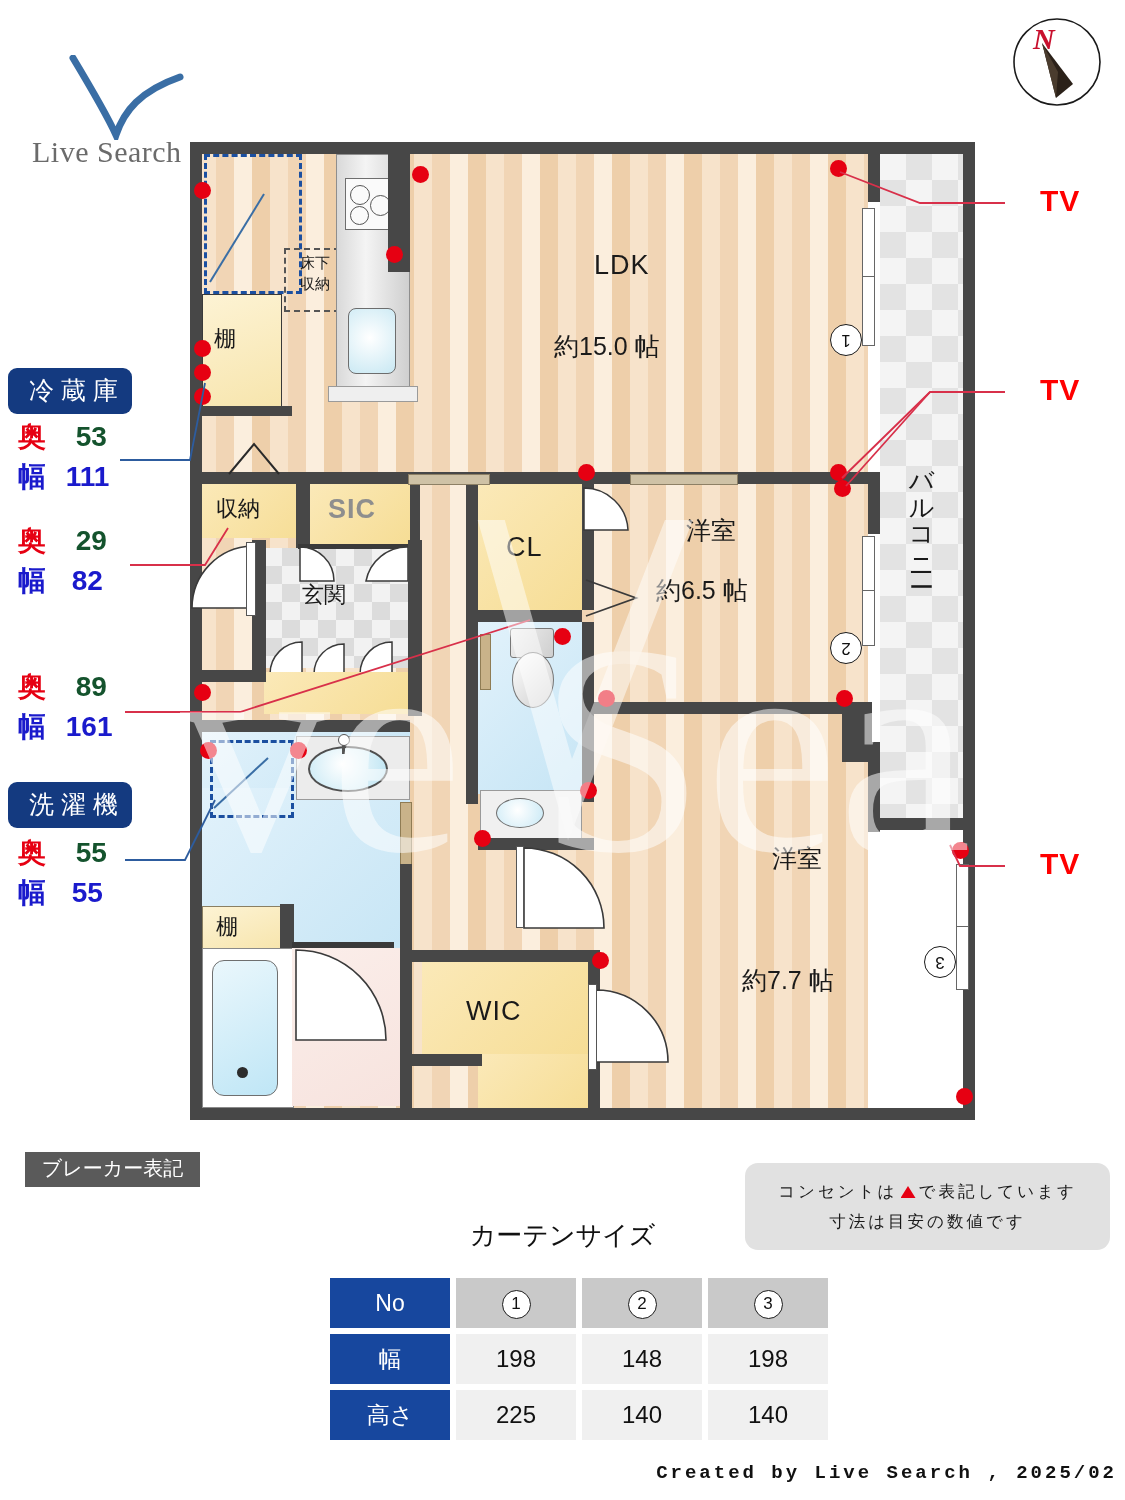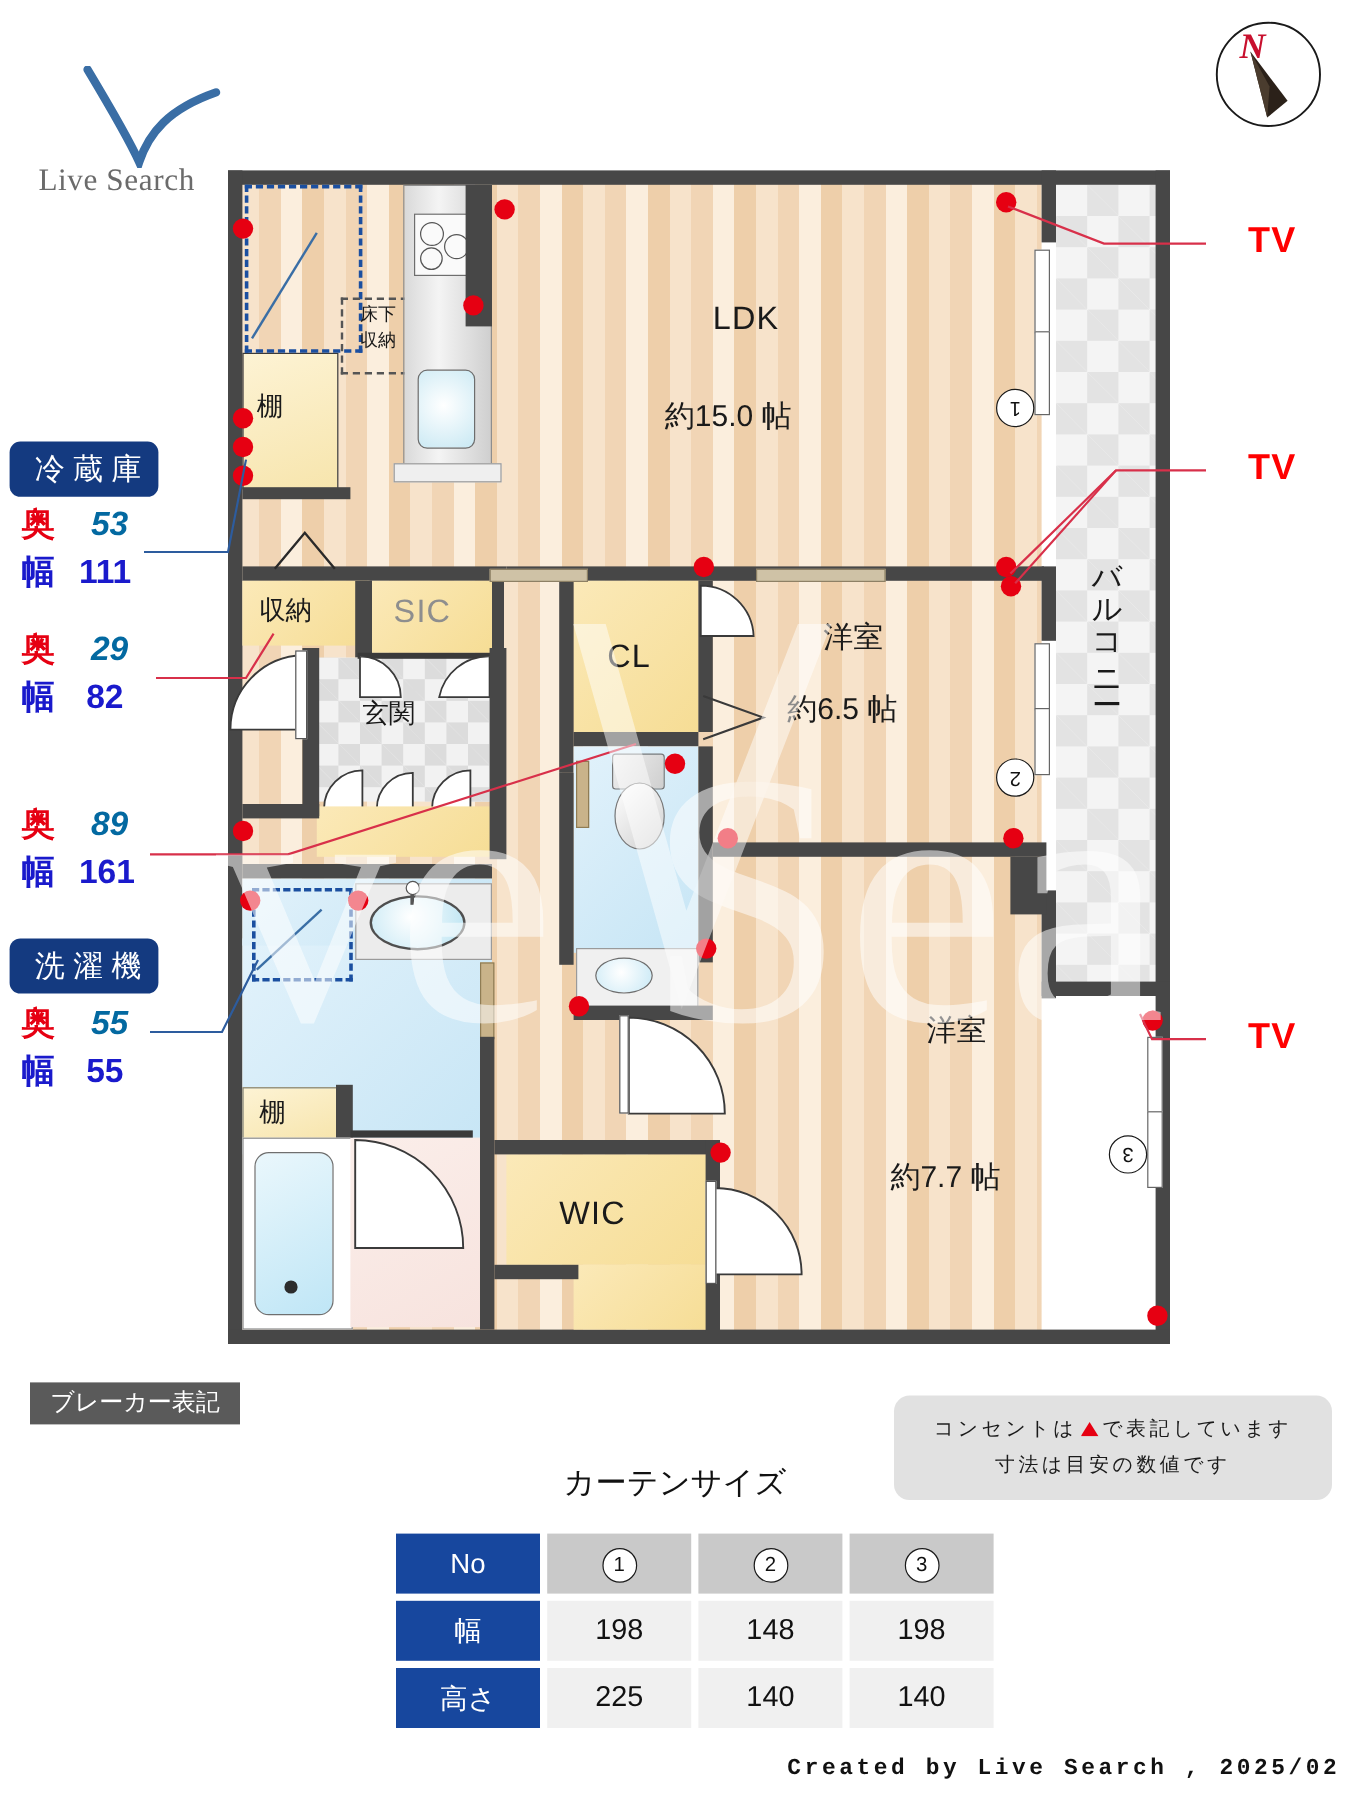--- a/index.html
+++ b/index.html
@@ -3,21 +3,21 @@
 <meta charset="utf-8">
 <style>
   html,body{margin:0;padding:0;background:#fff;}
   body{width:1125px;height:1500px;position:relative;font-family:"Liberation Sans","DejaVu Sans",sans-serif;overflow:hidden;}
   .abs{position:absolute;}
 
   
   #logo{left:28px;top:55px;width:230px;height:120px;}
   #logo .mark{position:absolute;left:40px;top:0;width:120px;height:85px;}
   #logo .txt{position:absolute;left:4px;top:80px;font-family:"Liberation Serif","DejaVu Serif",serif;
-             font-size:26px;color:#6b6b6b;letter-spacing:.5px;}
+             font-size:30px;color:#6b6b6b;letter-spacing:.5px;}
 
   
   #compass{right:18px;top:12px;width:100px;height:100px;}
 
   
   #plan{left:190px;top:142px;width:785px;height:968px;}
   .room{position:absolute;}
   
   .wood{background:repeating-linear-gradient(90deg,
         #f7e3cb 0px,#f7e3cb 18px,#f1d5b5 18px,#f1d5b5 36px,
@@ -59,21 +59,21 @@
   
   .dashblue{position:absolute;border:3px dashed #1b4fa0;}
   .dashgray{position:absolute;border:2px dashed #555;}
 
   
   .tagbox{position:absolute;background:#143a80;color:#fff;border-radius:9px;
           font-size:25px;letter-spacing:7px;text-align:center;padding:6px 0 7px 14px;}
   .dimrow{position:absolute;font-size:28px;white-space:nowrap;}
   .dimrow .k{color:#e60012;font-weight:bold;}
   .dimrow .v{font-weight:bold;}
-  .v-red{color:#0369a1;font-style:italic;}
+  .v-red{color:#14532d;}
   .v-blue{color:#1a1acc;}
 
   
   .tv{position:absolute;color:#ff0000;font-size:30px;font-weight:bold;letter-spacing:1px;}
 
   
   svg.leads{position:absolute;left:0;top:0;width:1125px;height:1500px;pointer-events:none;}
 
   
   #breaker{left:25px;top:1152px;width:175px;}
@@ -173,21 +173,21 @@
   <div class="wall" style="left:232px;top:330px;width:448px;height:12px;"></div>
 
   <div class="closet" style="left:12px;top:342px;width:106px;height:54px;"></div>
   <div class="lbl lbl-sm" style="left:26px;top:352px;">収納</div>
   <svg class="abs" style="left:34px;top:296px;width:60px;height:40px;">
     <path d="M5 36 L30 6 L55 36" fill="none" stroke="#2a2a2a" stroke-width="2"></path>
   </svg>
   <div class="wall" style="left:106px;top:342px;width:14px;height:64px;"></div>
 
   <div class="closet" style="left:120px;top:342px;width:100px;height:60px;"></div>
-  <div class="lbl lbl-en" style="left:138px;top:352px;color:#8e8e8e;">SIC</div>
+  <div class="lbl lbl-en" style="left:138px;top:352px;color:#8e8e8e;font-weight:bold;">SIC</div>
 
   <div class="entrytile" style="left:74px;top:406px;width:148px;height:120px;"></div>
   <div class="lbl lbl-sm" style="left:112px;top:438px;">玄関</div>
 
   <div class="abs" style="left:108px;top:402px;width:112px;height:5px;background:#3a3a3a;"></div>
   <svg class="abs" style="left:108px;top:405px;width:114px;height:36px;">
     <path d="M2 0 A34 34 0 0 1 36 34 L2 34 Z" fill="#fff" stroke="#3a3a3a" stroke-width="1.5"></path>
     <path d="M110 0 A42 42 0 0 0 68 34 L110 34 Z" fill="#fff" stroke="#3a3a3a" stroke-width="1.5"></path>
   </svg>
 

